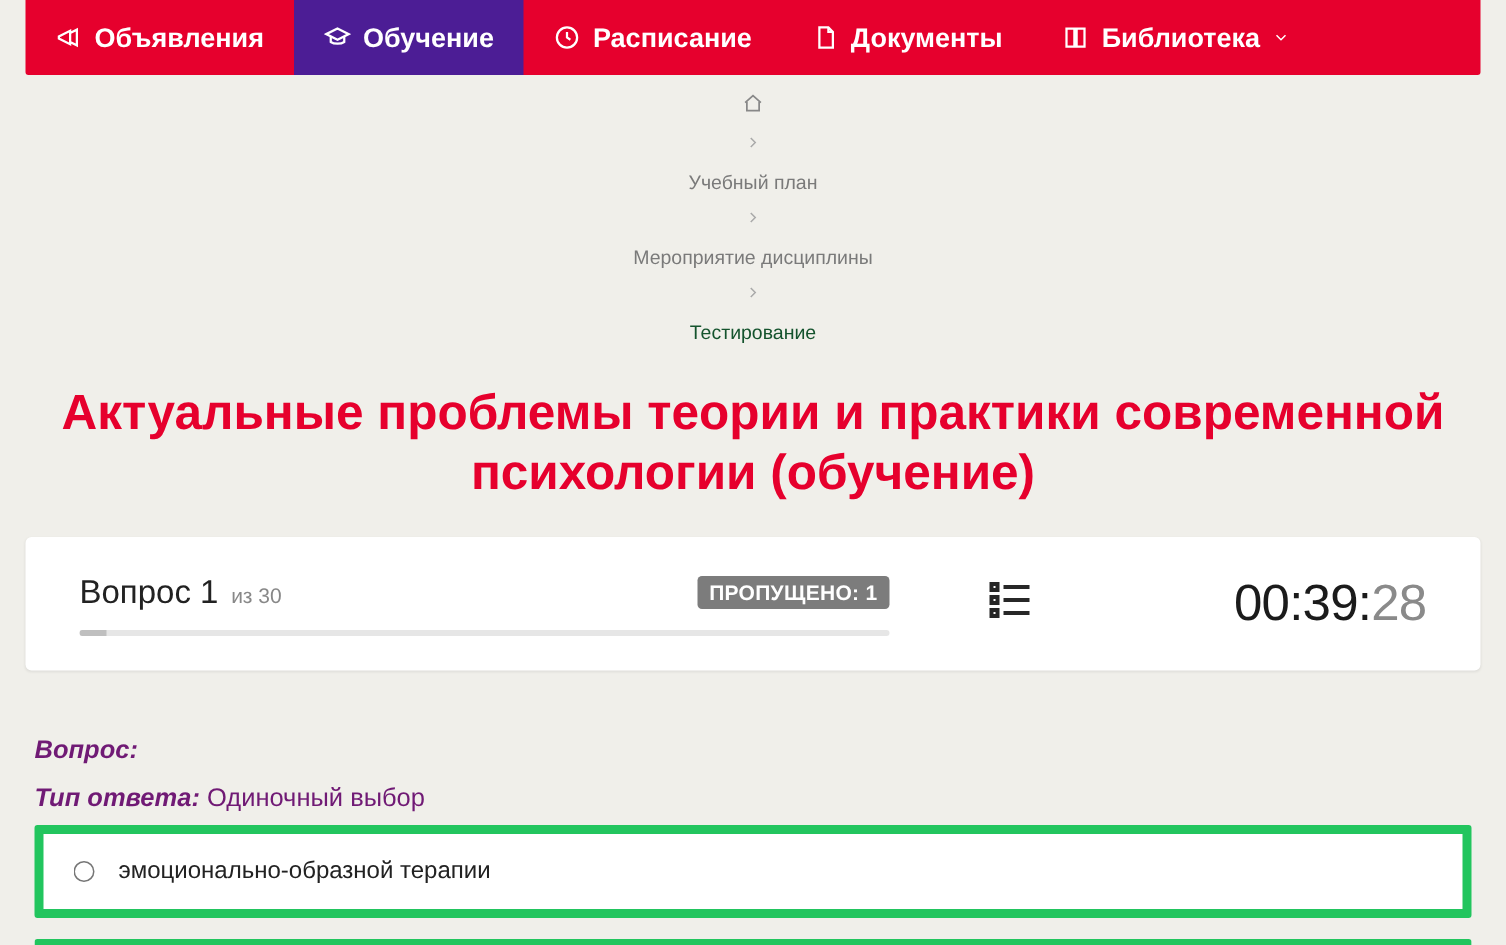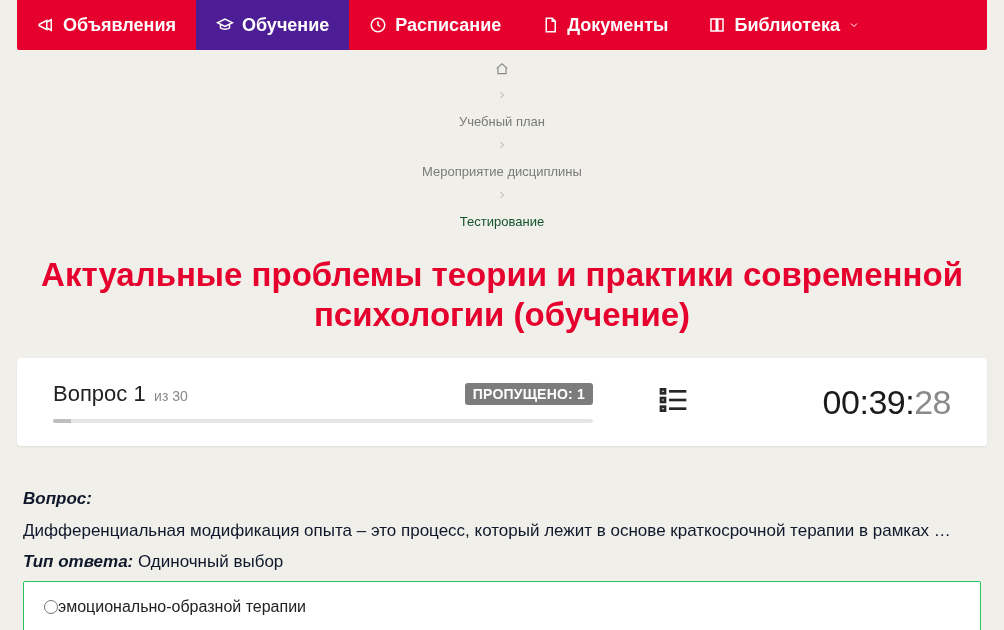--- a/index.html
+++ b/index.html
@@ -120,36 +120,36 @@
 
   .timer {
     font-size: 34px;
     color: #1b1b1b;
     font-weight: 400;
     letter-spacing: -0.5px;
   }
   .timer .sec { color: #8a8a8a; }
 
   
-  .question-block { padding: 40px 6px 0 6px; font-size: 17px; color: #0f172a; }
+  .question-block { padding: 40px 6px 0 6px; font-size: 17px; color: #701a75; }
   .question-block p { margin-bottom: 6px; line-height: 1.5; }
   .label-strong { font-weight: 700; font-style: italic; }
   .answer-type-row { margin-bottom: 50px; }
 
   
   .options { padding: 0 6px; }
   .option {
     background: #fff;
-    border: 1px solid #22c55e;
+    border: 6px solid #22c55e;
     border-radius: 2px;
     padding: 16px 20px;
     margin-bottom: 14px;
     display: flex;
     align-items: center;
-    gap: 0;
+    gap: 16px;
     cursor: pointer;
   }
   .option input[type=radio] {
     width: 14px; height: 14px;
     accent-color: #555;
     flex-shrink: 0;
   }
   .option-label { font-size: 16px; color: #222; }
 
   
@@ -267,21 +267,20 @@
       </div>
       <div class="timer">
         <span>00</span>:<span>39</span>:<span class="sec">28</span>
       </div>
     </div>
 
     <div class="question-block">
       <p>
         <span class="label-strong">Вопрос:</span>
       </p>
-      <p>Дифференциальная модификация опыта – это процесс, который лежит в основе краткосрочной терапии в рамках …</p>
 
       <p class="answer-type-row">
         <span class="label-strong">Тип ответа:</span>
         <span>Одиночный выбор</span>
       </p>
     </div>
 
     <div class="options">
       <label class="option">
         <input type="radio" name="ans" style="">

